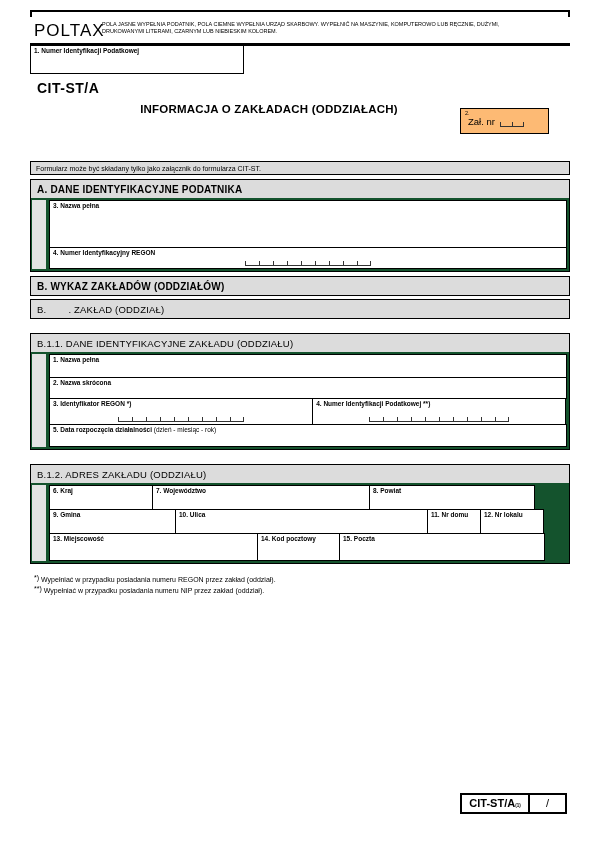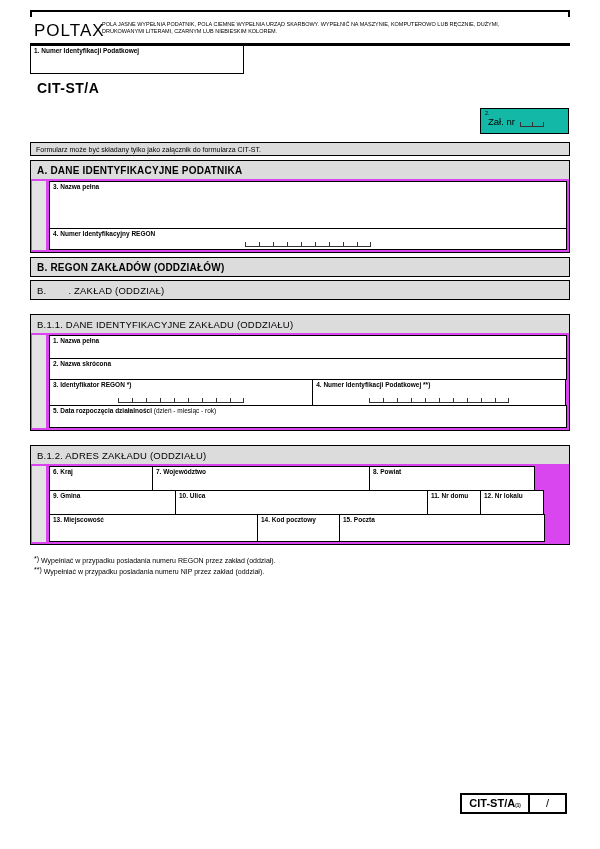--- a/index.html
+++ b/index.html
@@ -21,33 +21,33 @@
 
   .thick-rule { border-top:3px solid #000; margin-top:2px; }
 
   .nip-box { width:214px; height:28px; border:1px solid #000; border-top:none; padding:1px 3px; background:#fff; }
   .flabel { font-size:6.5px; font-weight:bold; display:block; }
   .flabel .hint { font-weight:normal; }
 
   .form-code { font-size:14px; font-weight:bold; margin:6px 0 0 7px; letter-spacing:0.5px; }
   .form-title { font-size:11.5px; font-weight:bold; text-align:center; width:478px; margin-top:7px; letter-spacing:0.2px; }
 
-  .zal-box { position:absolute; top:108px; left:450px; width:89px; height:26px; border:1px solid #000; padding:1px 4px; background:#14b8a6; }
+  .zal-box { position:absolute; top:108px; left:430px; width:89px; height:26px; border:1px solid #000; padding:1px 4px; background:#fdba74; }
   .zal-num { font-size:5.5px; line-height:6px; }
   .zal-row { display:flex; align-items:flex-end; gap:5px; font-size:9.5px; padding-left:3px; }
 
   
   .comb { display:flex; height:5px; }
   .comb i { display:block; width:14px; border-left:1px solid #333; border-bottom:1px solid #333; }
   .comb i:last-child { border-right:1px solid #333; }
   .comb.small i { width:12px; }
 
   .notice { margin-top:46px; background:#dcdcdc; border:1px solid #000; font-size:7px; padding:2.5px 5px 2px; }
 
-  .sec { border:1px solid #000; background:#d946ef; }
+  .sec { border:1px solid #000; background:#14532d; }
   .sec-a   { margin-top:4px; }
   .sec-bh  { margin-top:4px; }
   .sec-bu  { margin-top:3px; }
   .sec-b11 { margin-top:14px; }
   .sec-b12 { margin-top:14px; }
   .sec-head { background:#dcdcdc; font-weight:bold; font-size:10px; padding:4px 6px 3px; letter-spacing:0.2px; }
   .sec-head.sub { font-weight:normal; font-size:9.5px; }
   .unit-gap { display:inline-block; width:22px; }
 
   .sec-body { position:relative; padding:2px 2px 2px 18px; }
@@ -102,20 +102,21 @@
       </div>
     </div>
 
     <div class="thick-rule"></div>
 
     <div class="nip-box">
       <span class="flabel">1. Numer Identyfikacji Podatkowej</span>
     </div>
 
     <div class="form-code">CIT-ST/A</div>
+    <div class="form-title">INFORMACJA O ZAKŁADACH (ODDZIAŁACH)</div>
 
     <div class="zal-box">
       <div class="zal-num">2.</div>
       <div class="zal-row">
         <span>Zał. nr</span>
         <span class="comb small">
             <i></i>
             <i></i>
           </span>
       </div>
@@ -140,21 +141,21 @@
               <i></i>
               <i></i>
               <i></i>
               <i></i>
             </span>
         </div>
       </div>
     </div>
 
     <div class="sec sec-bh">
-      <div class="sec-head">B. REGON ZAKŁADÓW (ODDZIAŁÓW)</div>
+      <div class="sec-head">B. WYKAZ ZAKŁADÓW (ODDZIAŁÓW)</div>
     </div>
 
     <div class="sec sec-bu">
       <div class="sec-head sub">
         <span>B.</span><span class="unit-gap"></span><span>. ZAKŁAD (ODDZIAŁ)</span>
       </div>
     </div>
 
     <div class="sec sec-b11">
       <div class="sec-head sub">B.1.1. DANE IDENTYFIKACYJNE ZAKŁADU (ODDZIAŁU)</div>

